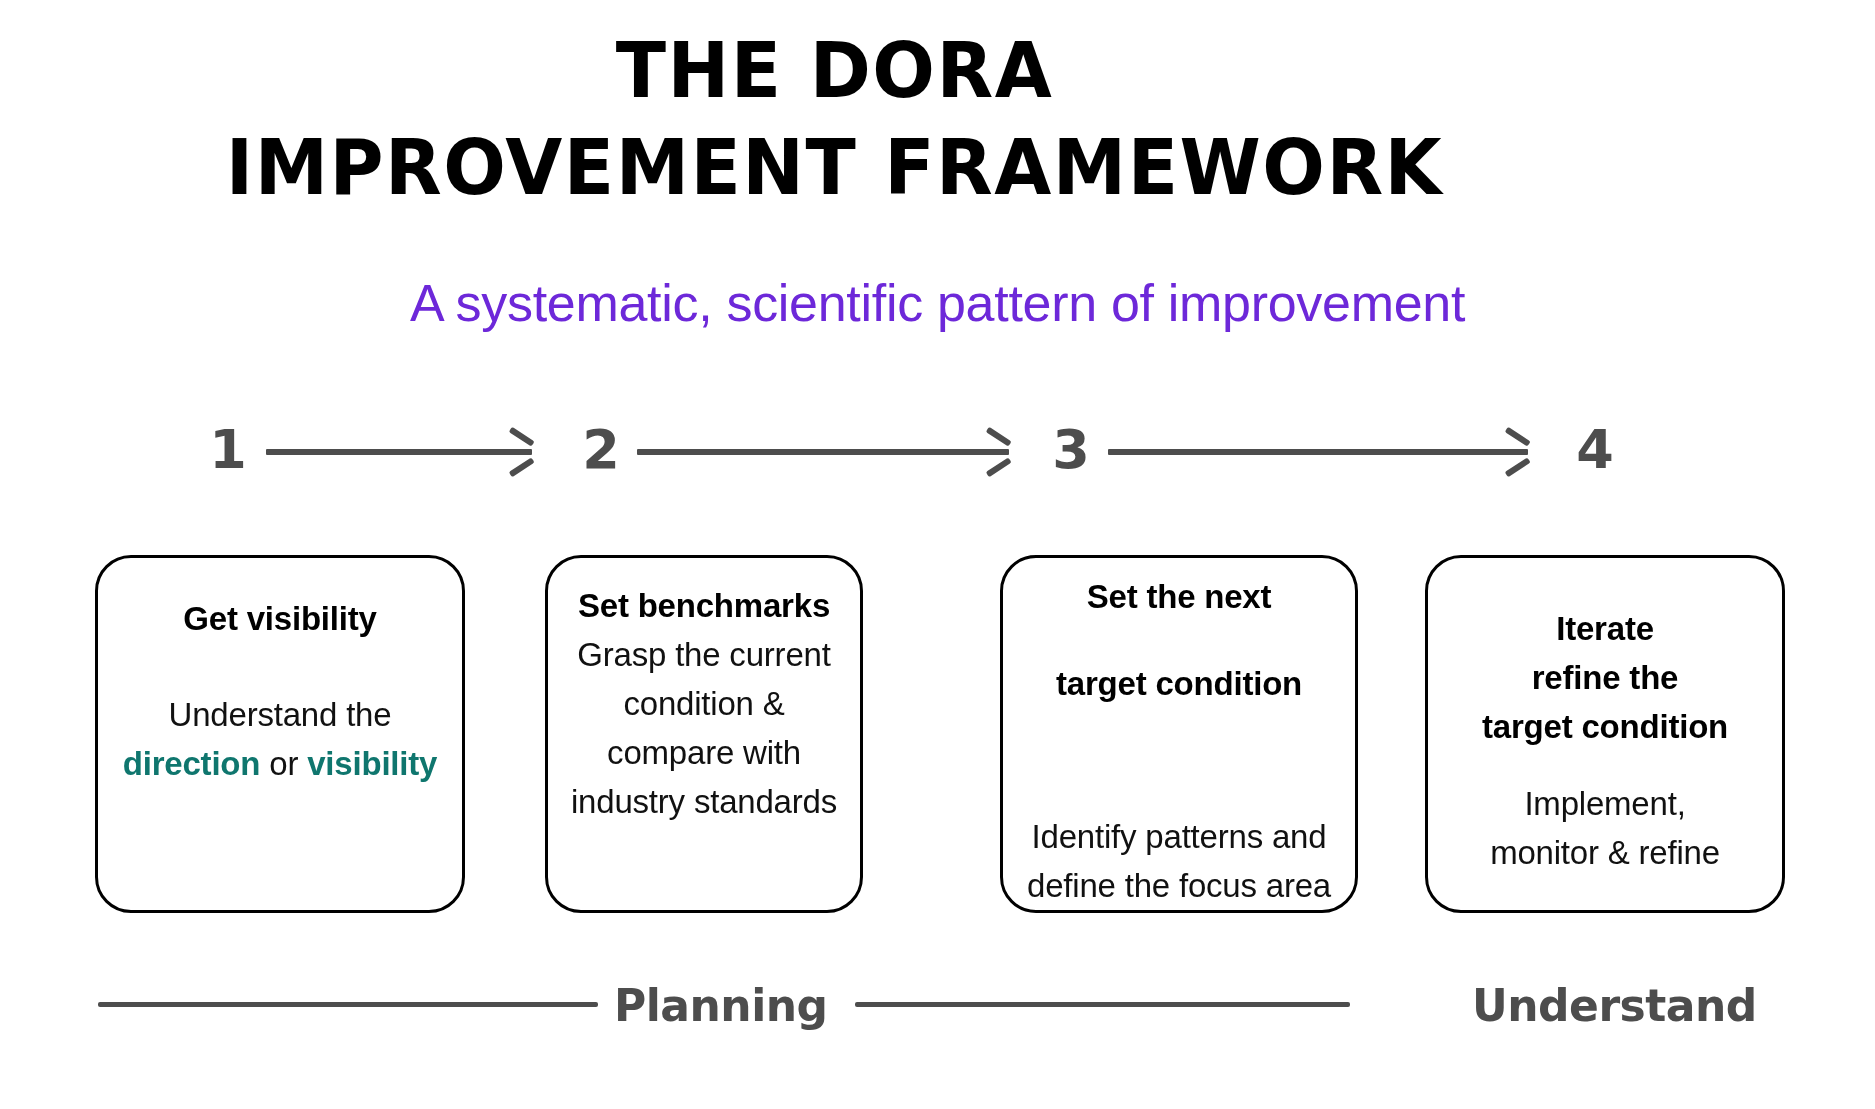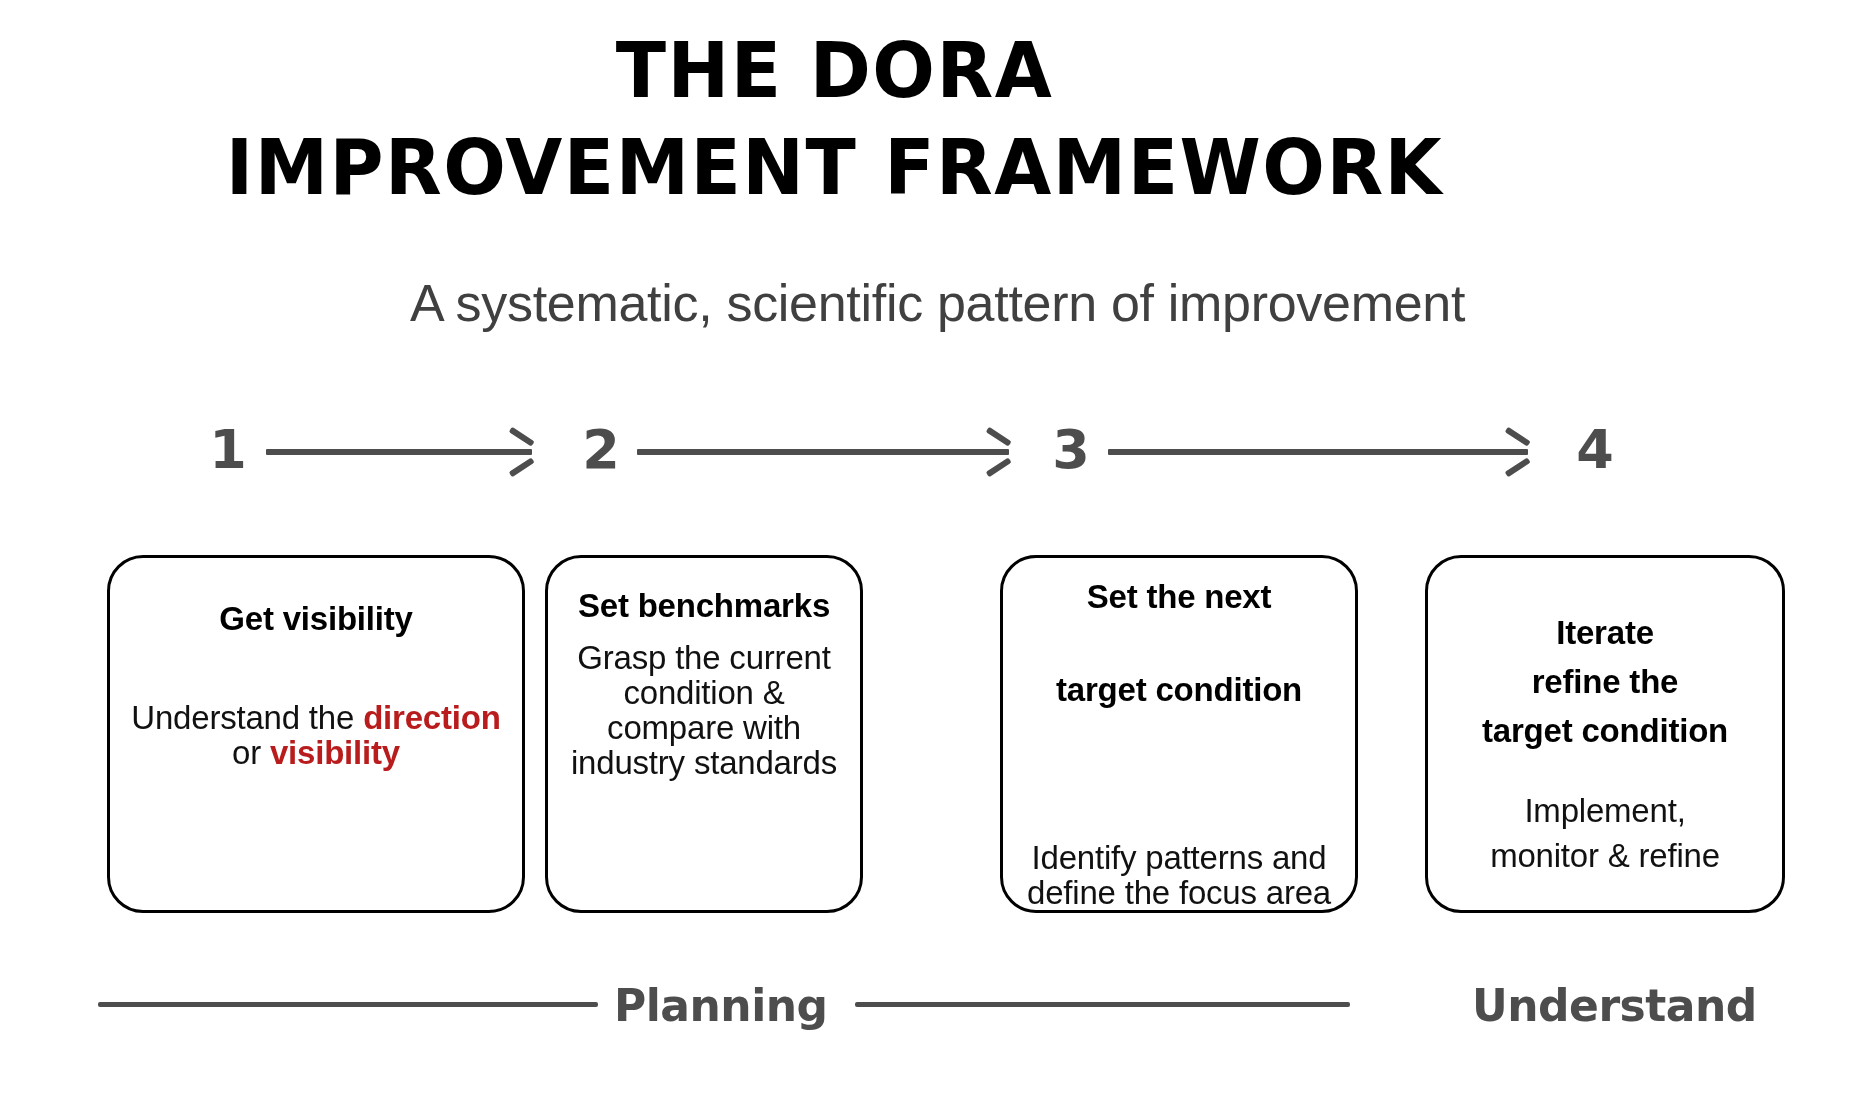--- a/index.html
+++ b/index.html
@@ -38,21 +38,21 @@
   .subtitle {
     position: absolute;
     left: 0;
     top: 272px;
     width: 1875px;
     text-align: center;
     font-family: "Liberation Sans", sans-serif;
     font-weight: 400;
     font-size: 52px;
     line-height: 62px;
-    color: #404040;
+    color: #6d28d9;
     letter-spacing: -0.3px;
   }
 
   
   .steps-row {
     position: absolute;
     left: 0;
     top: 408px;
     width: 1875px;
     height: 84px;
@@ -126,43 +126,42 @@
     box-sizing: border-box;
     border: 3px solid #000000;
     border-radius: 36px;
     background: #ffffff;
     display: flex;
     flex-direction: column;
     align-items: center;
     padding: 0 14px;
     text-align: center;
   }
-  .card.c1 { left: 107px;   width: 418px; justify-content: flex-start; padding-top: 36px; }
+  .card.c1 { left: 95px;   width: 370px; justify-content: flex-start; padding-top: 36px; }
   .card.c2 { left: 545px;  width: 318px; justify-content: flex-start; padding-top: 23px; }
   .card.c3 { left: 1000px; width: 358px; justify-content: space-between; padding-top: 14px; }
   .card.c4 { left: 1425px; width: 360px; justify-content: center; padding-top: 12px; }
 
   .card-title {
     font-family: "Liberation Sans", sans-serif;
     font-weight: 700;
     font-size: 33px;
     line-height: 49px;
     color: #000000;
     letter-spacing: -0.2px;
   }
   .card-body {
     font-family: "Liberation Sans", sans-serif;
     font-weight: 400;
     font-size: 33px;
-    line-height: 35px;
+    line-height: 49px;
     color: #111111;
     letter-spacing: -0.2px;
-    margin-top: 10px;
-  }
-  .card-body b { font-weight: 700; color: #b91c1c; }
+  }
+  .card-body b { font-weight: 700; color: #0f766e; }
 
   .gap-lg { height: 47px; }
   .gap-md { height: 28px; }
 
   
   .phase-bar {
     position: absolute;
     left: 0;
     top: 968px;
     width: 1875px;

